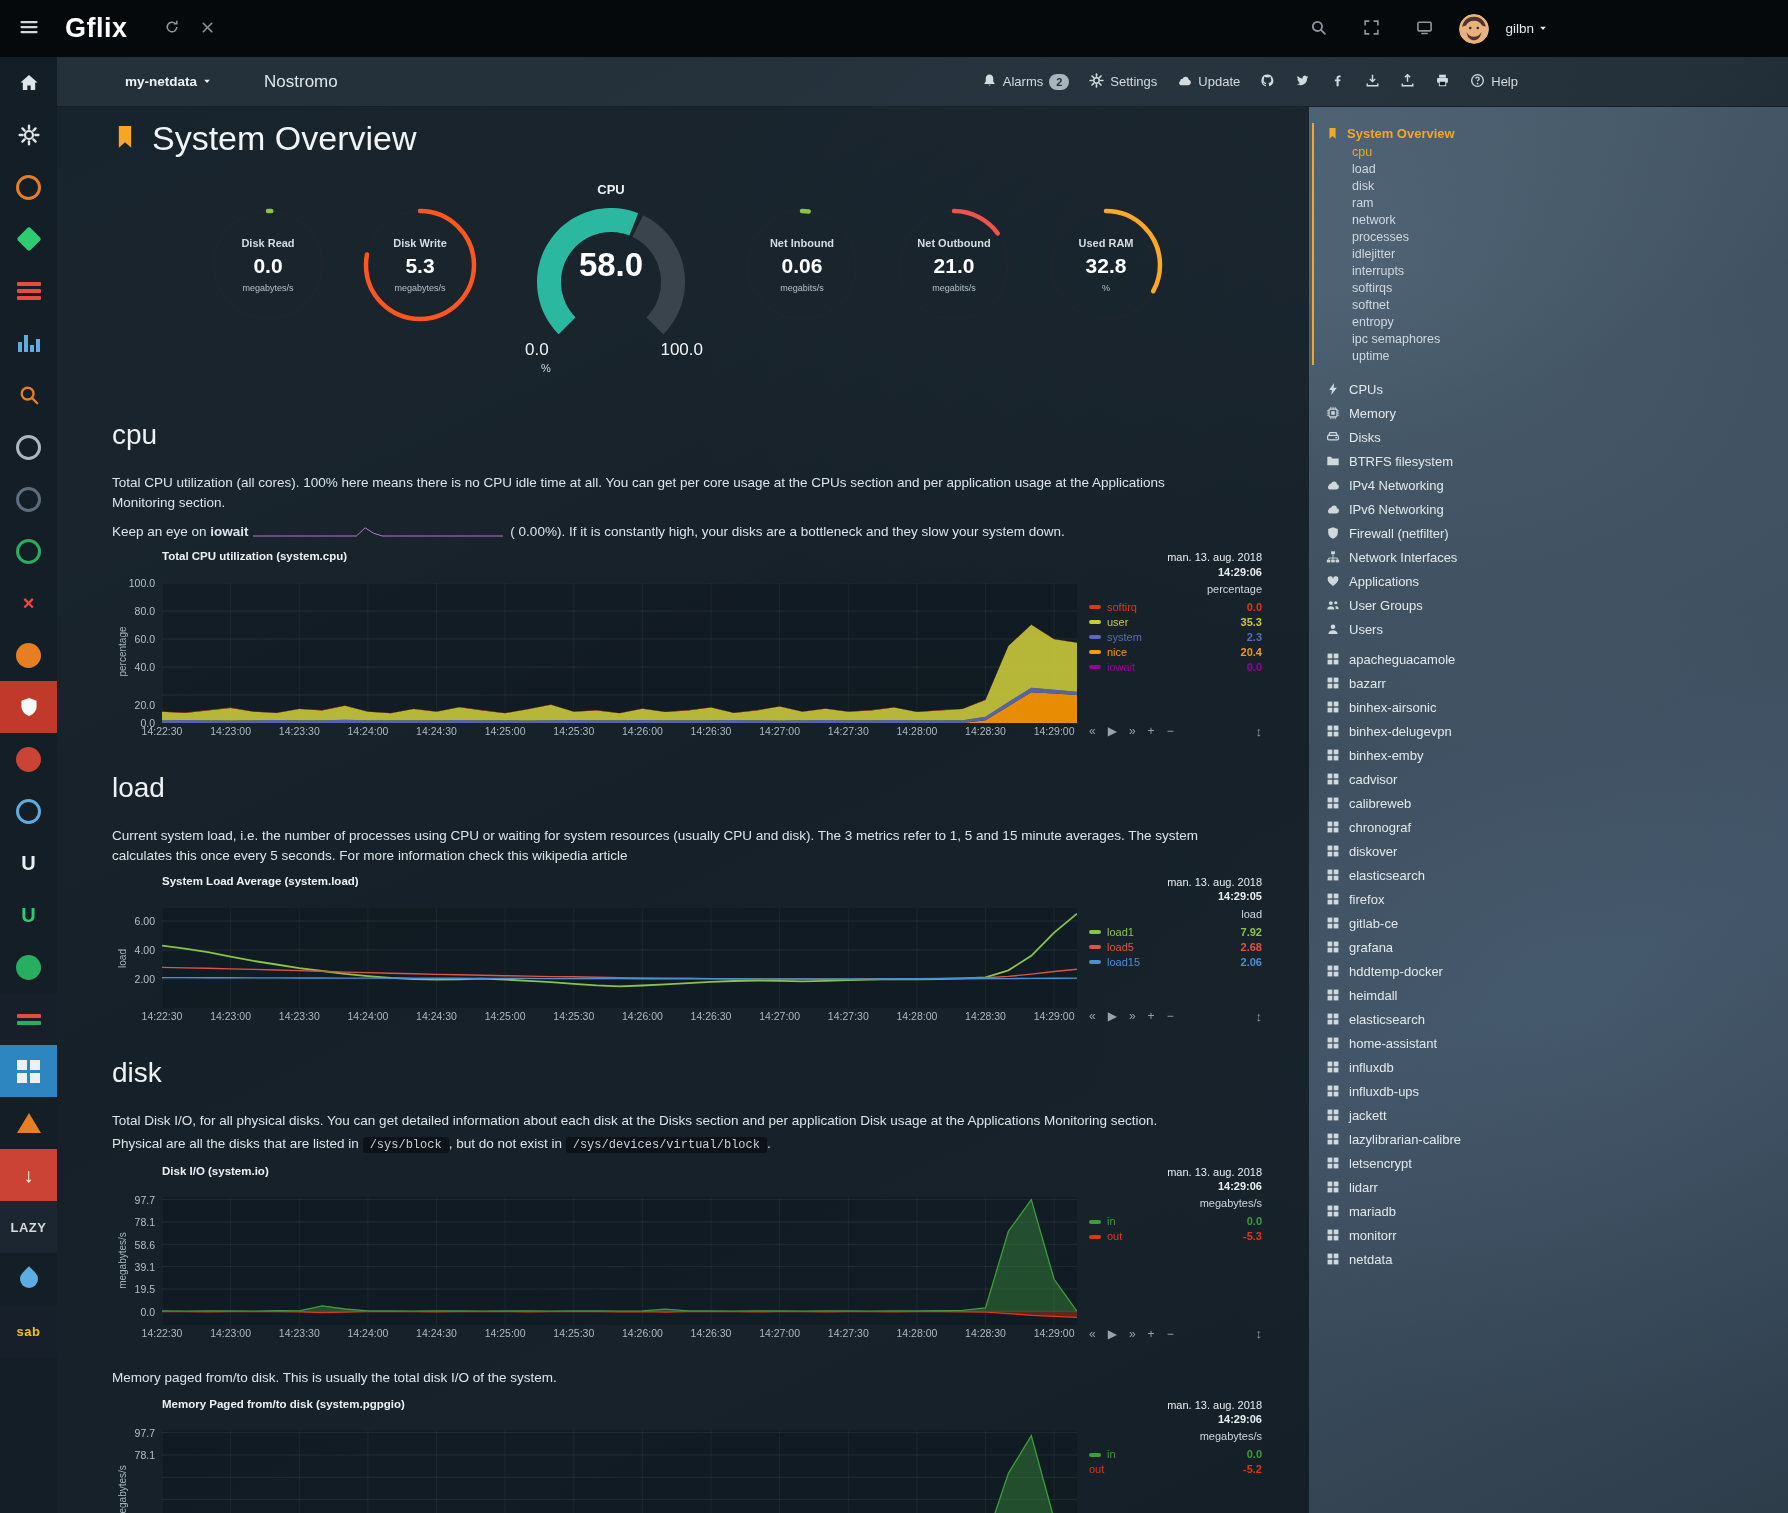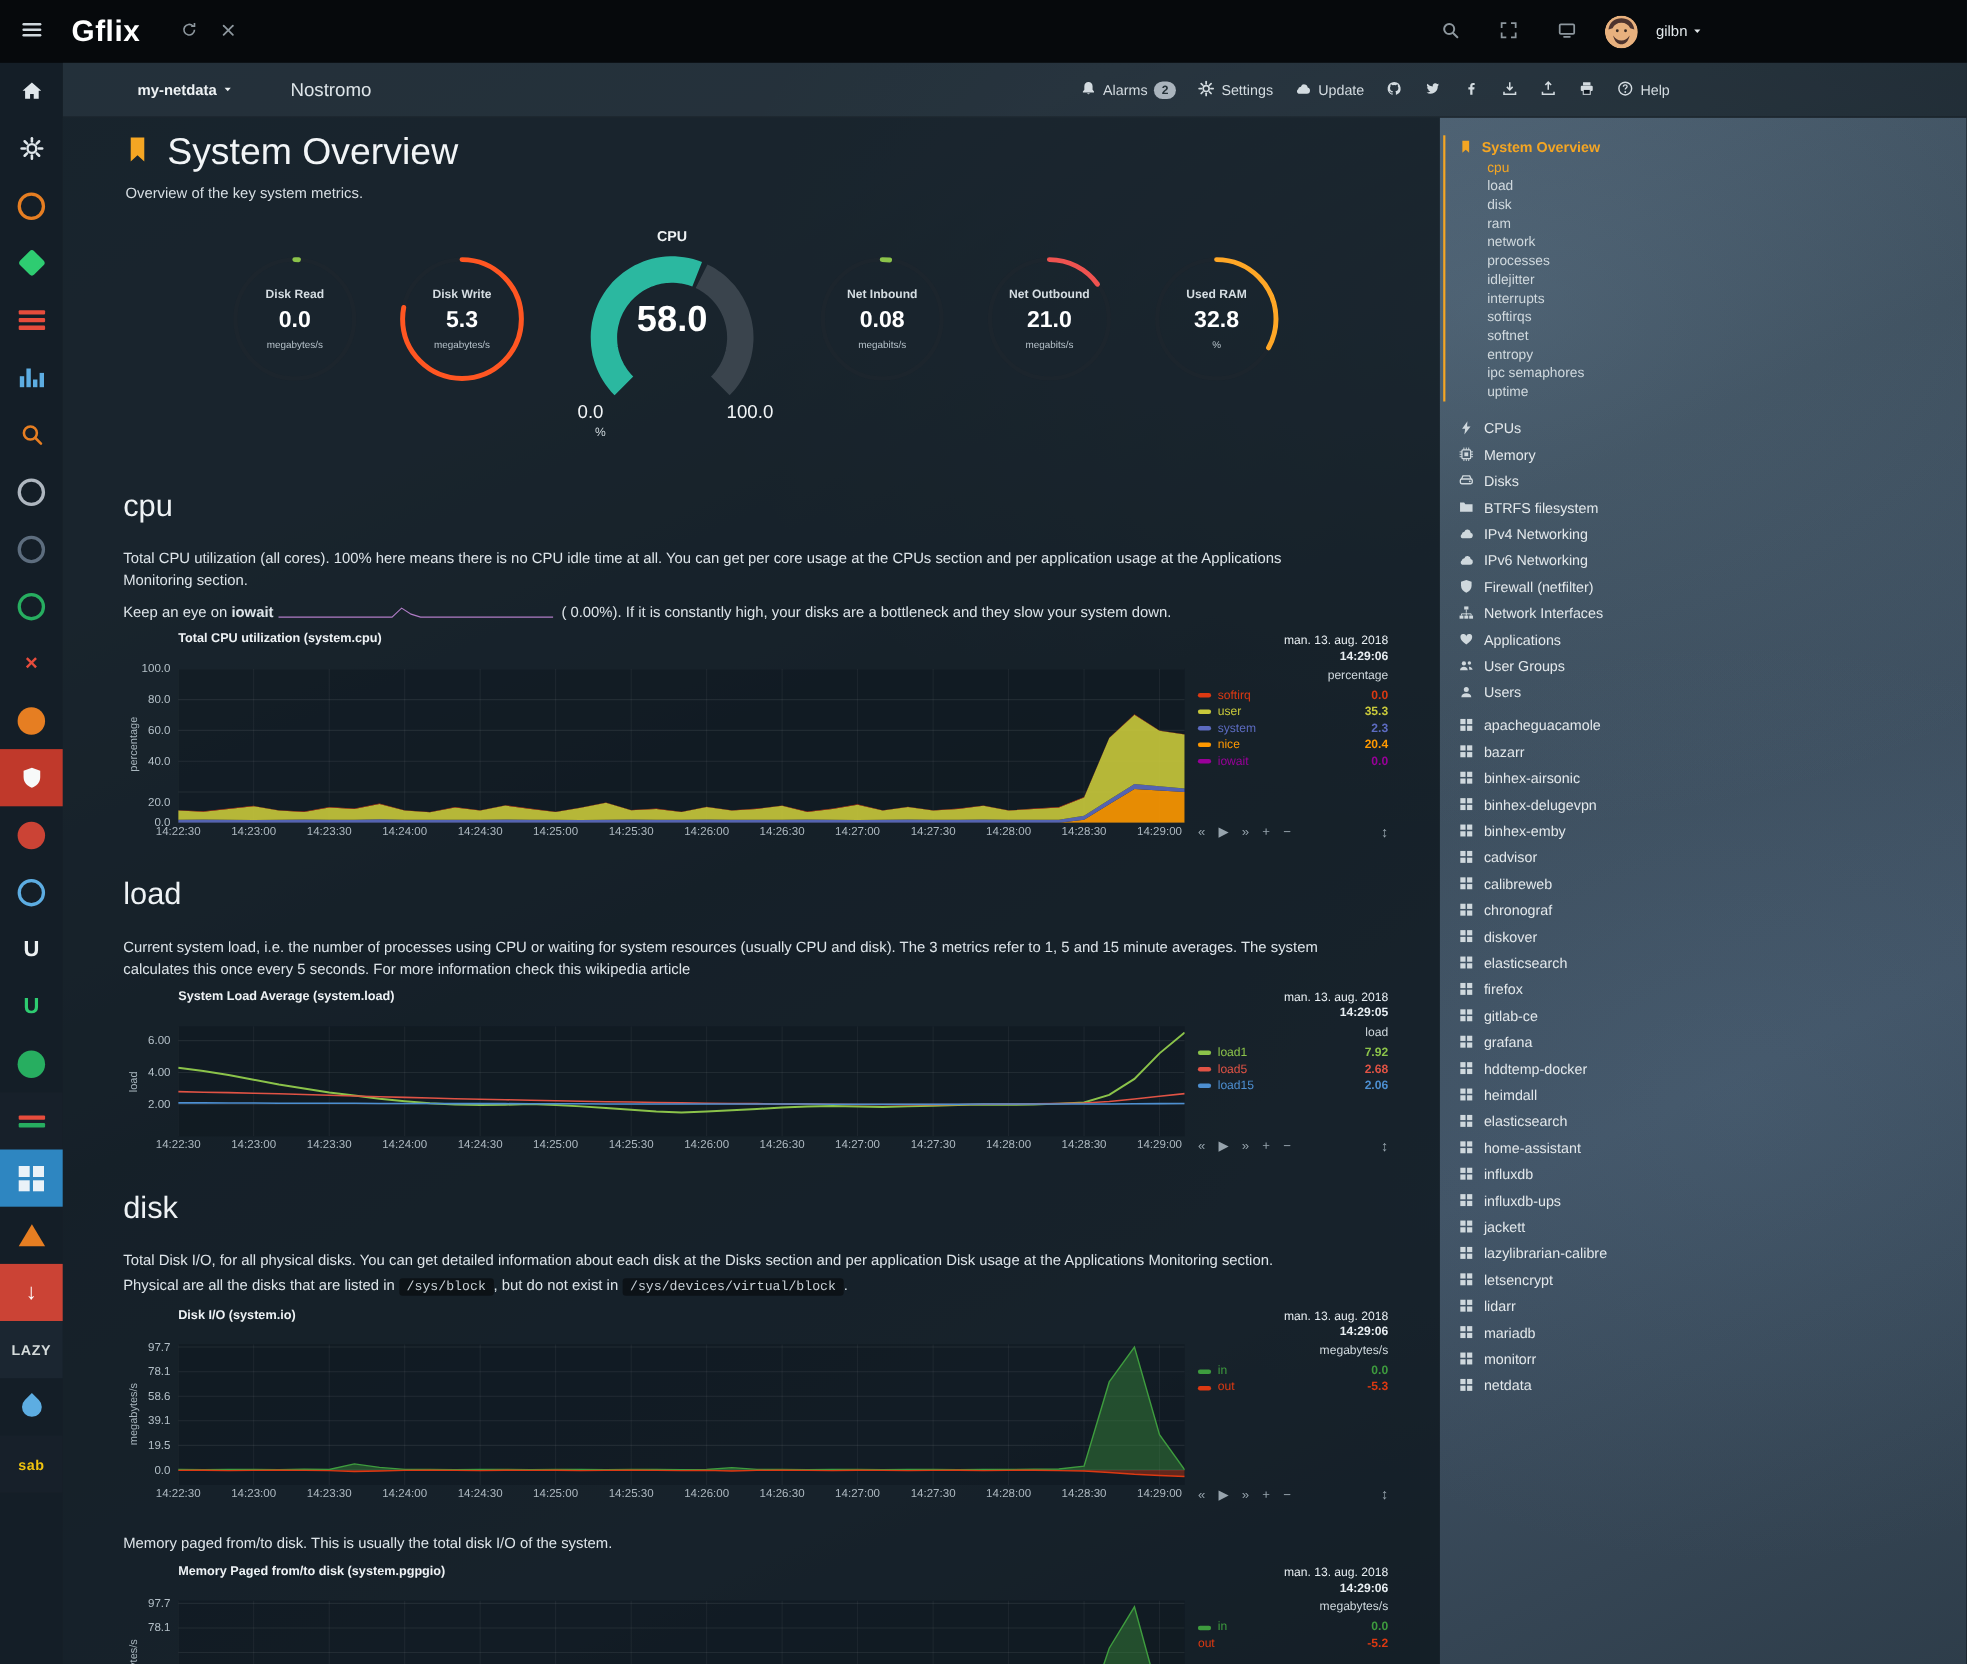--- a/index.html
+++ b/index.html
@@ -411,21 +411,20 @@
     <div id="nd-body">
       <div id="panel"></div>
 
       <div id="content">
         <div class="h1row">
           <span class="h1-bm"><svg viewBox="0 0 16 16" width="16" height="16">
                 <path d="M4.2 1.2h7.6v13.4L8 11.2l-3.8 3.4z" fill="currentColor"></path>
               </svg></span>
           <h1>System Overview</h1>
         </div>
-        <p class="subtitle">Overview of the key system metrics.</p>
 
         <div id="gauges">
             <div class="pie">
               <svg viewBox="0 0 122 122" width="122" height="122">
                 <circle cx="61" cy="61" r="54" fill="none" stroke="#1c252d" stroke-width="4"></circle>
                 <circle cx="61" cy="61" r="54" fill="none" stroke="#8bc34a" stroke-width="4.5" stroke-linecap="round" stroke-dasharray="3.4 339.3" transform="rotate(-90 61 61)"></circle>
               </svg>
               <div class="pie-txt">
                 <div class="pie-label">Disk Read</div>
                 <div class="pie-value">0.0</div>
@@ -454,21 +453,21 @@
               <span class="g-max">100.0</span>
               <span class="g-unit">%</span>
             </div>
             <div class="pie">
               <svg viewBox="0 0 122 122" width="122" height="122">
                 <circle cx="61" cy="61" r="54" fill="none" stroke="#1c252d" stroke-width="4"></circle>
                 <circle cx="61" cy="61" r="54" fill="none" stroke="#8bc34a" stroke-width="4.5" stroke-linecap="round" stroke-dasharray="6.8 339.3" transform="rotate(-90 61 61)"></circle>
               </svg>
               <div class="pie-txt">
                 <div class="pie-label">Net Inbound</div>
-                <div class="pie-value">0.08</div>
+                <div class="pie-value">0.06</div>
                 <div class="pie-units">megabits/s</div>
               </div>
             </div>
             <div class="pie">
               <svg viewBox="0 0 122 122" width="122" height="122">
                 <circle cx="61" cy="61" r="54" fill="none" stroke="#1c252d" stroke-width="4"></circle>
                 <circle cx="61" cy="61" r="54" fill="none" stroke="#ef5350" stroke-width="4.5" stroke-linecap="round" stroke-dasharray="50.9 339.3" transform="rotate(-90 61 61)"></circle>
               </svg>
               <div class="pie-txt">
                 <div class="pie-label">Net Outbound</div>

